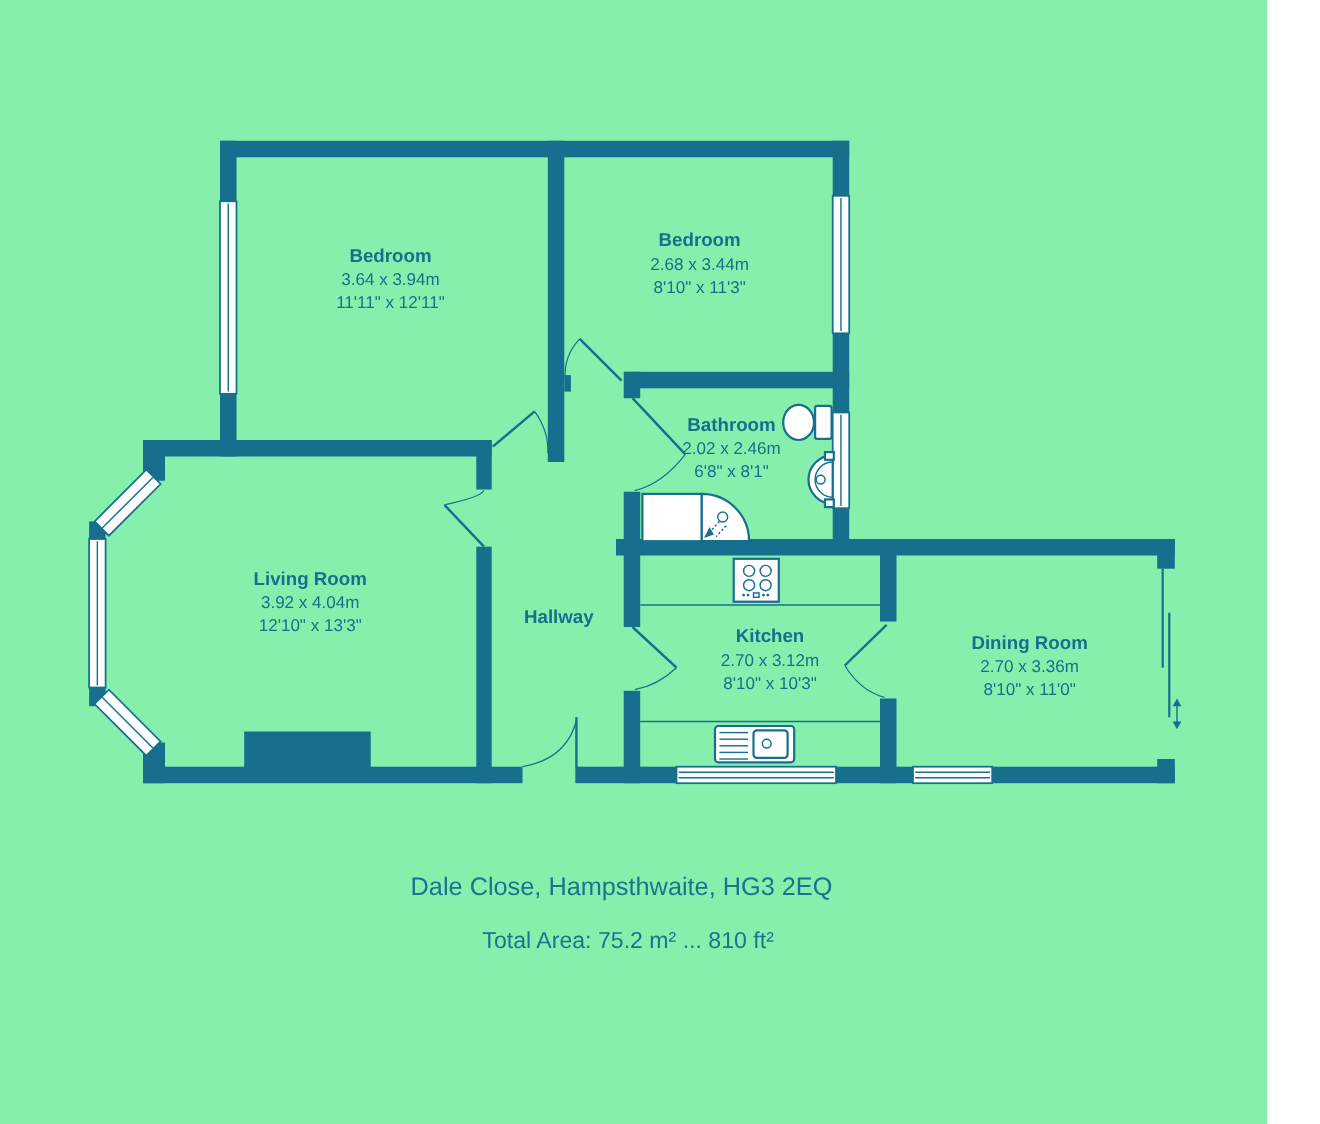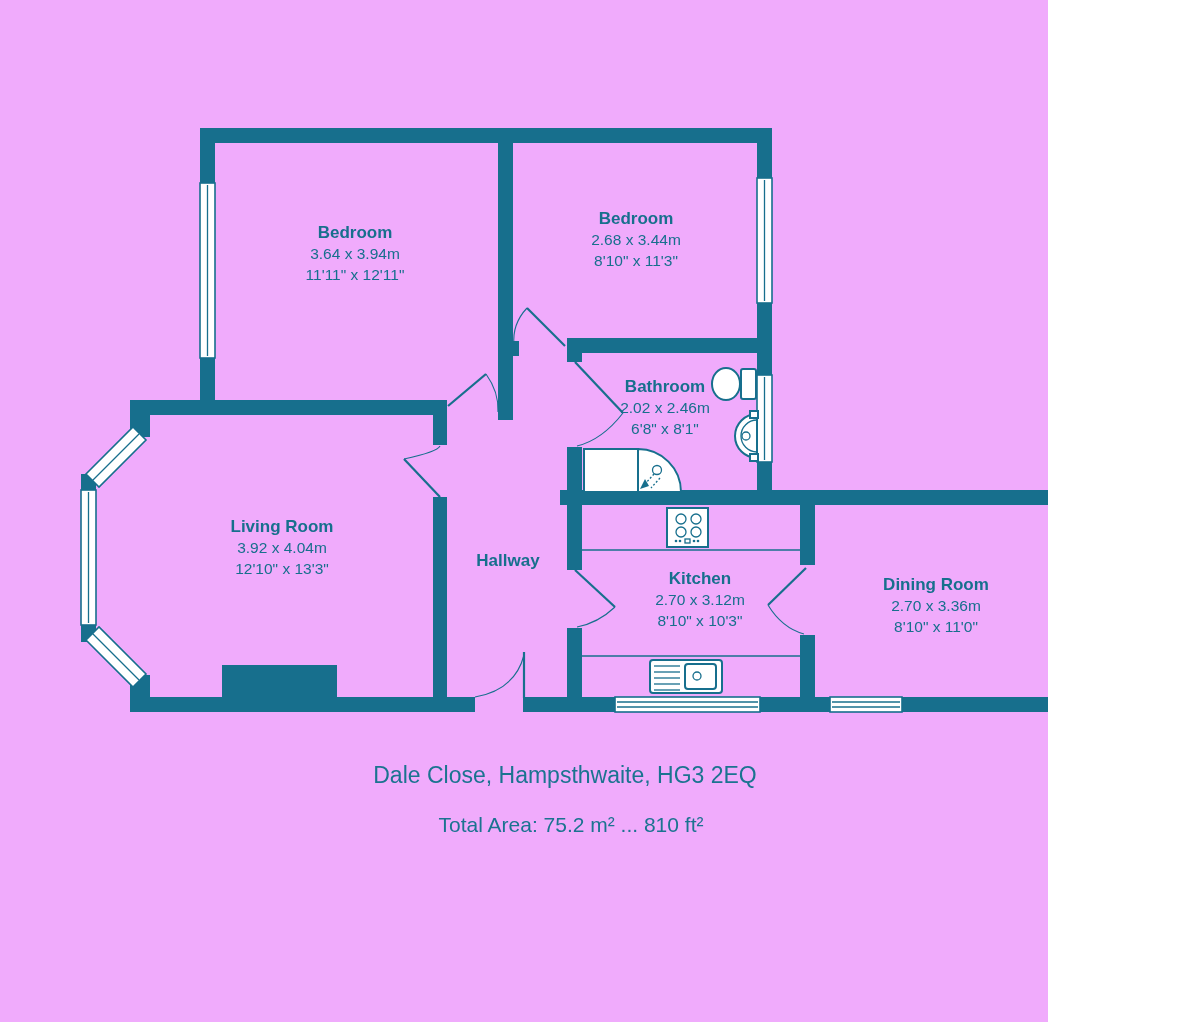--- a/index.html
+++ b/index.html
@@ -1,31 +1,31 @@
 <!DOCTYPE html>
 <html><head>
 <meta charset="utf-8">
 <style>
   html,body{margin:0;padding:0;background:#fff;}
-  .page{position:relative;width:1048px;height:1022px;background:#f0abfc;overflow:hidden;
+  .page{position:relative;width:1152px;height:1022px;background:#86efac;overflow:hidden;
         font-family:"Liberation Sans",sans-serif;}
   svg{position:absolute;top:0;left:0;}
   .wall{fill:#176F8D;stroke:none;}
   .win{fill:#ffffff;stroke:#176F8D;stroke-width:1.6;}
   .winline{stroke:#176F8D;stroke-width:1.3;fill:none;}
   .fix{fill:#ffffff;stroke:#176F8D;stroke-width:2;}
   .fixthin{fill:none;stroke:#176F8D;stroke-width:1.3;}
   .leaf{stroke:#176F8D;stroke-width:2.2;fill:none;}
   .arc{stroke:#176F8D;stroke-width:1.1;fill:none;}
   .counter{stroke:#176F8D;stroke-width:1.4;fill:none;}
   .rname{font:bold 17px "Liberation Sans",sans-serif;fill:#176F8D;text-anchor:middle;}
   .rdim{font:15.5px "Liberation Sans",sans-serif;fill:#176F8D;text-anchor:middle;}
   .slide{stroke:#176F8D;stroke-width:2;fill:none;}
   .dot{fill:#176F8D;stroke:none;}
-  .footer{position:absolute;left:0;top:762px;width:1130px;text-align:center;color:#1B7390;}
+  .footer{position:absolute;left:0;top:793px;width:1130px;text-align:center;color:#1B7390;}
   .addr{font-size:23px;}
   .disc{font-size:14.5px;margin-top:13px;}
   .total{font-size:21px;margin-top:24px;padding-left:12px;}
 </style>
 </head>
 <body>
 
 <div class="page">
 
 <svg width="1200" height="760" viewBox="0 0 1200 760">

